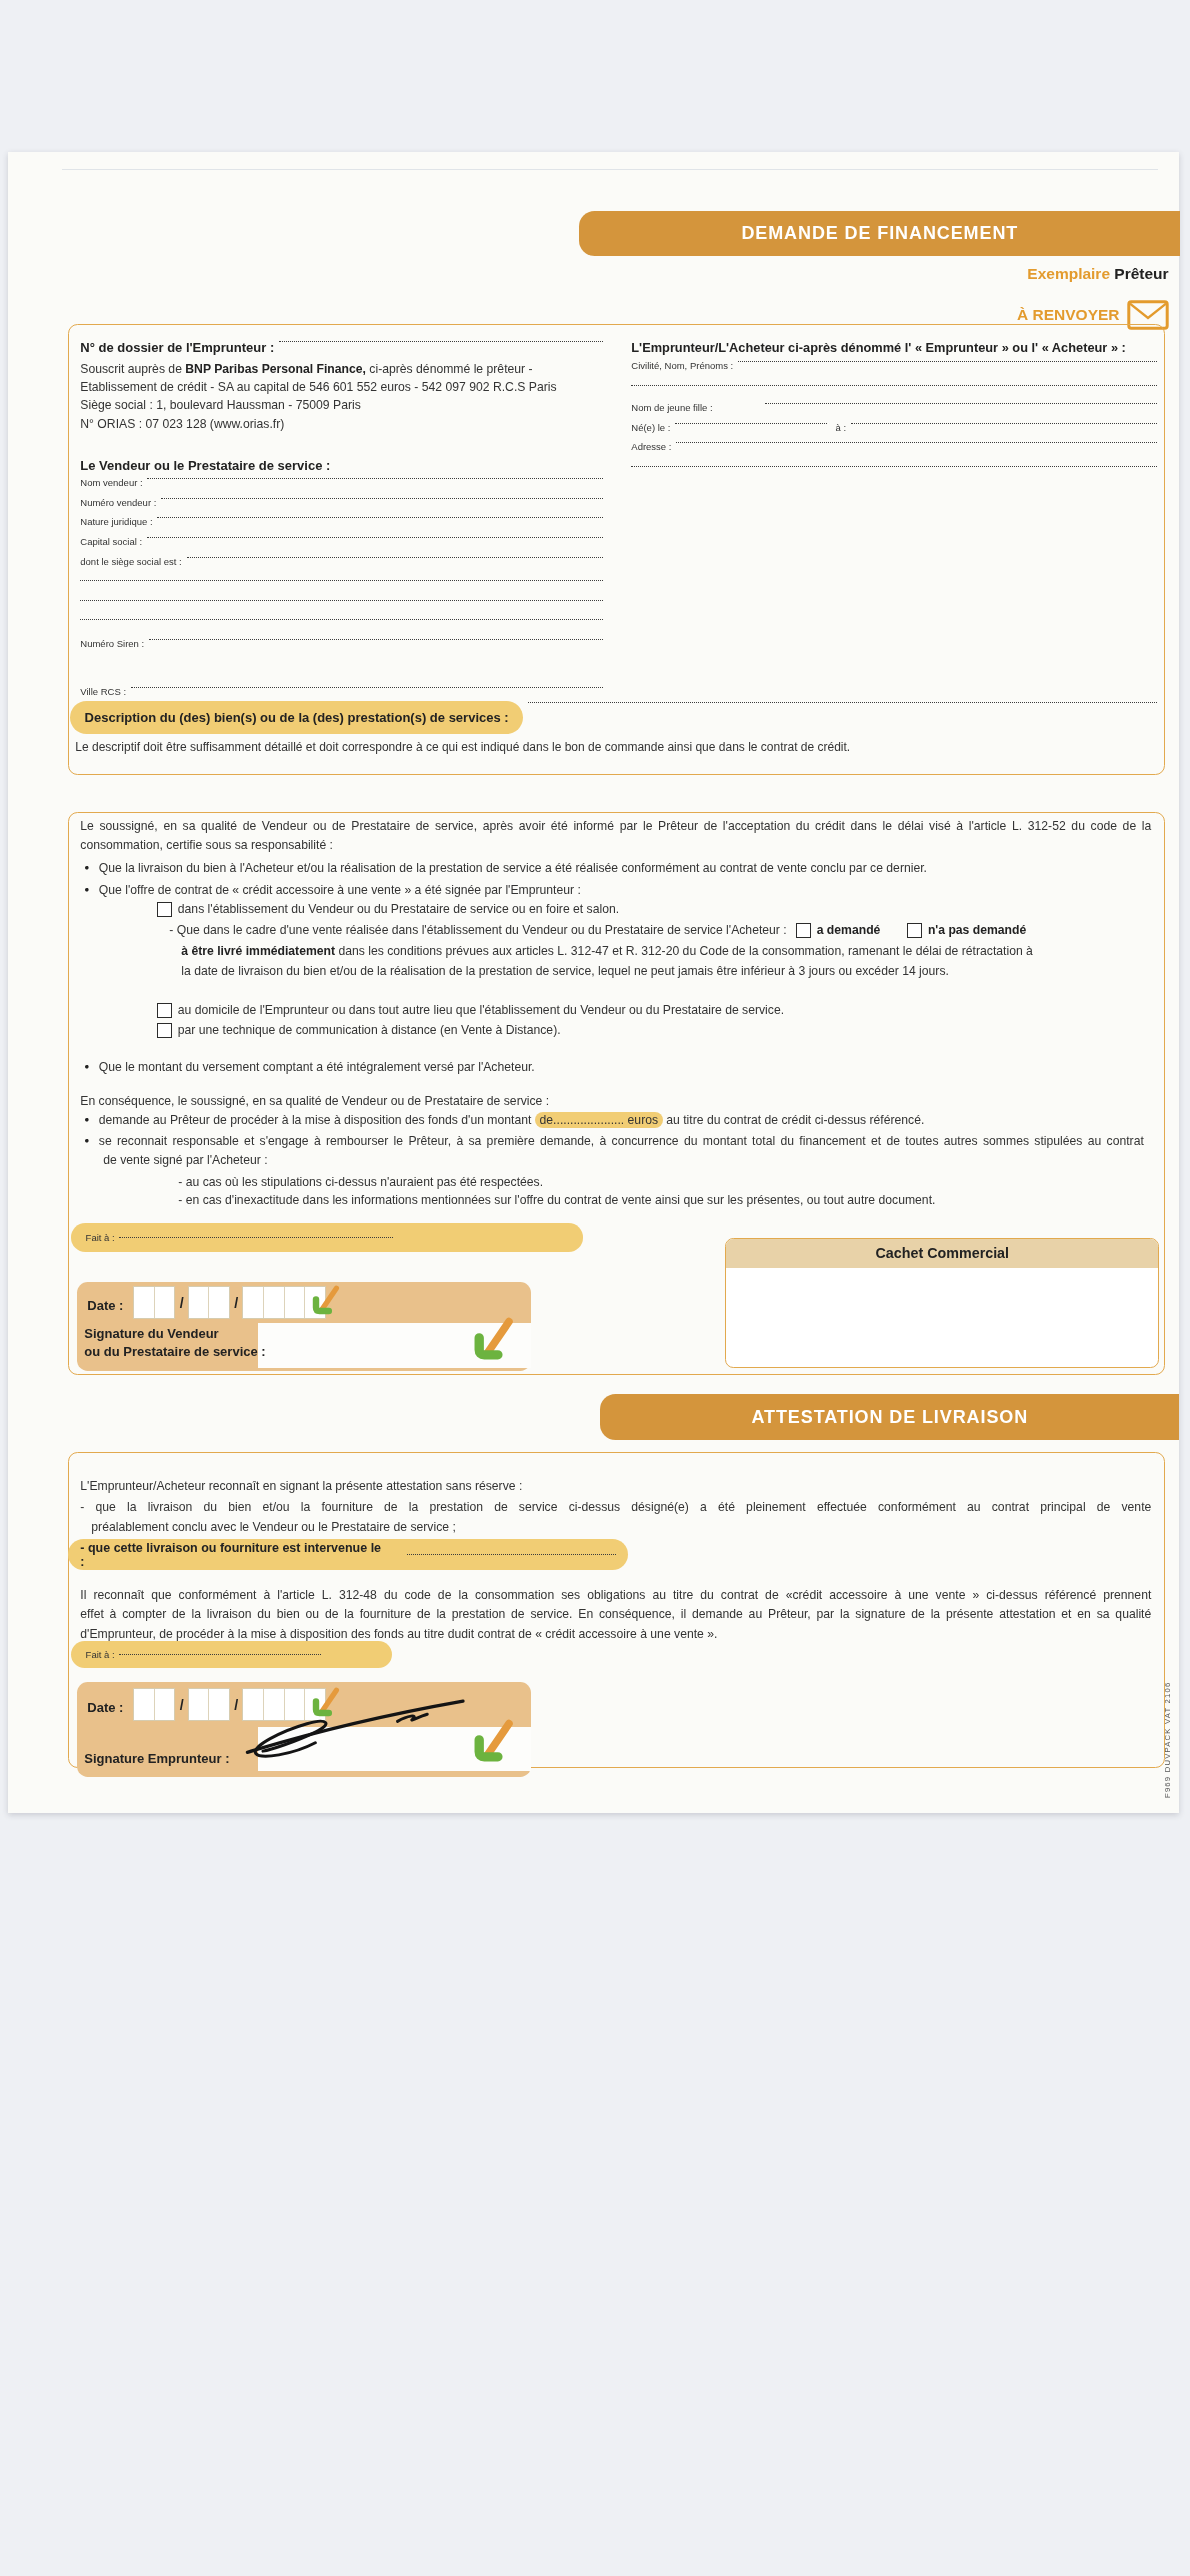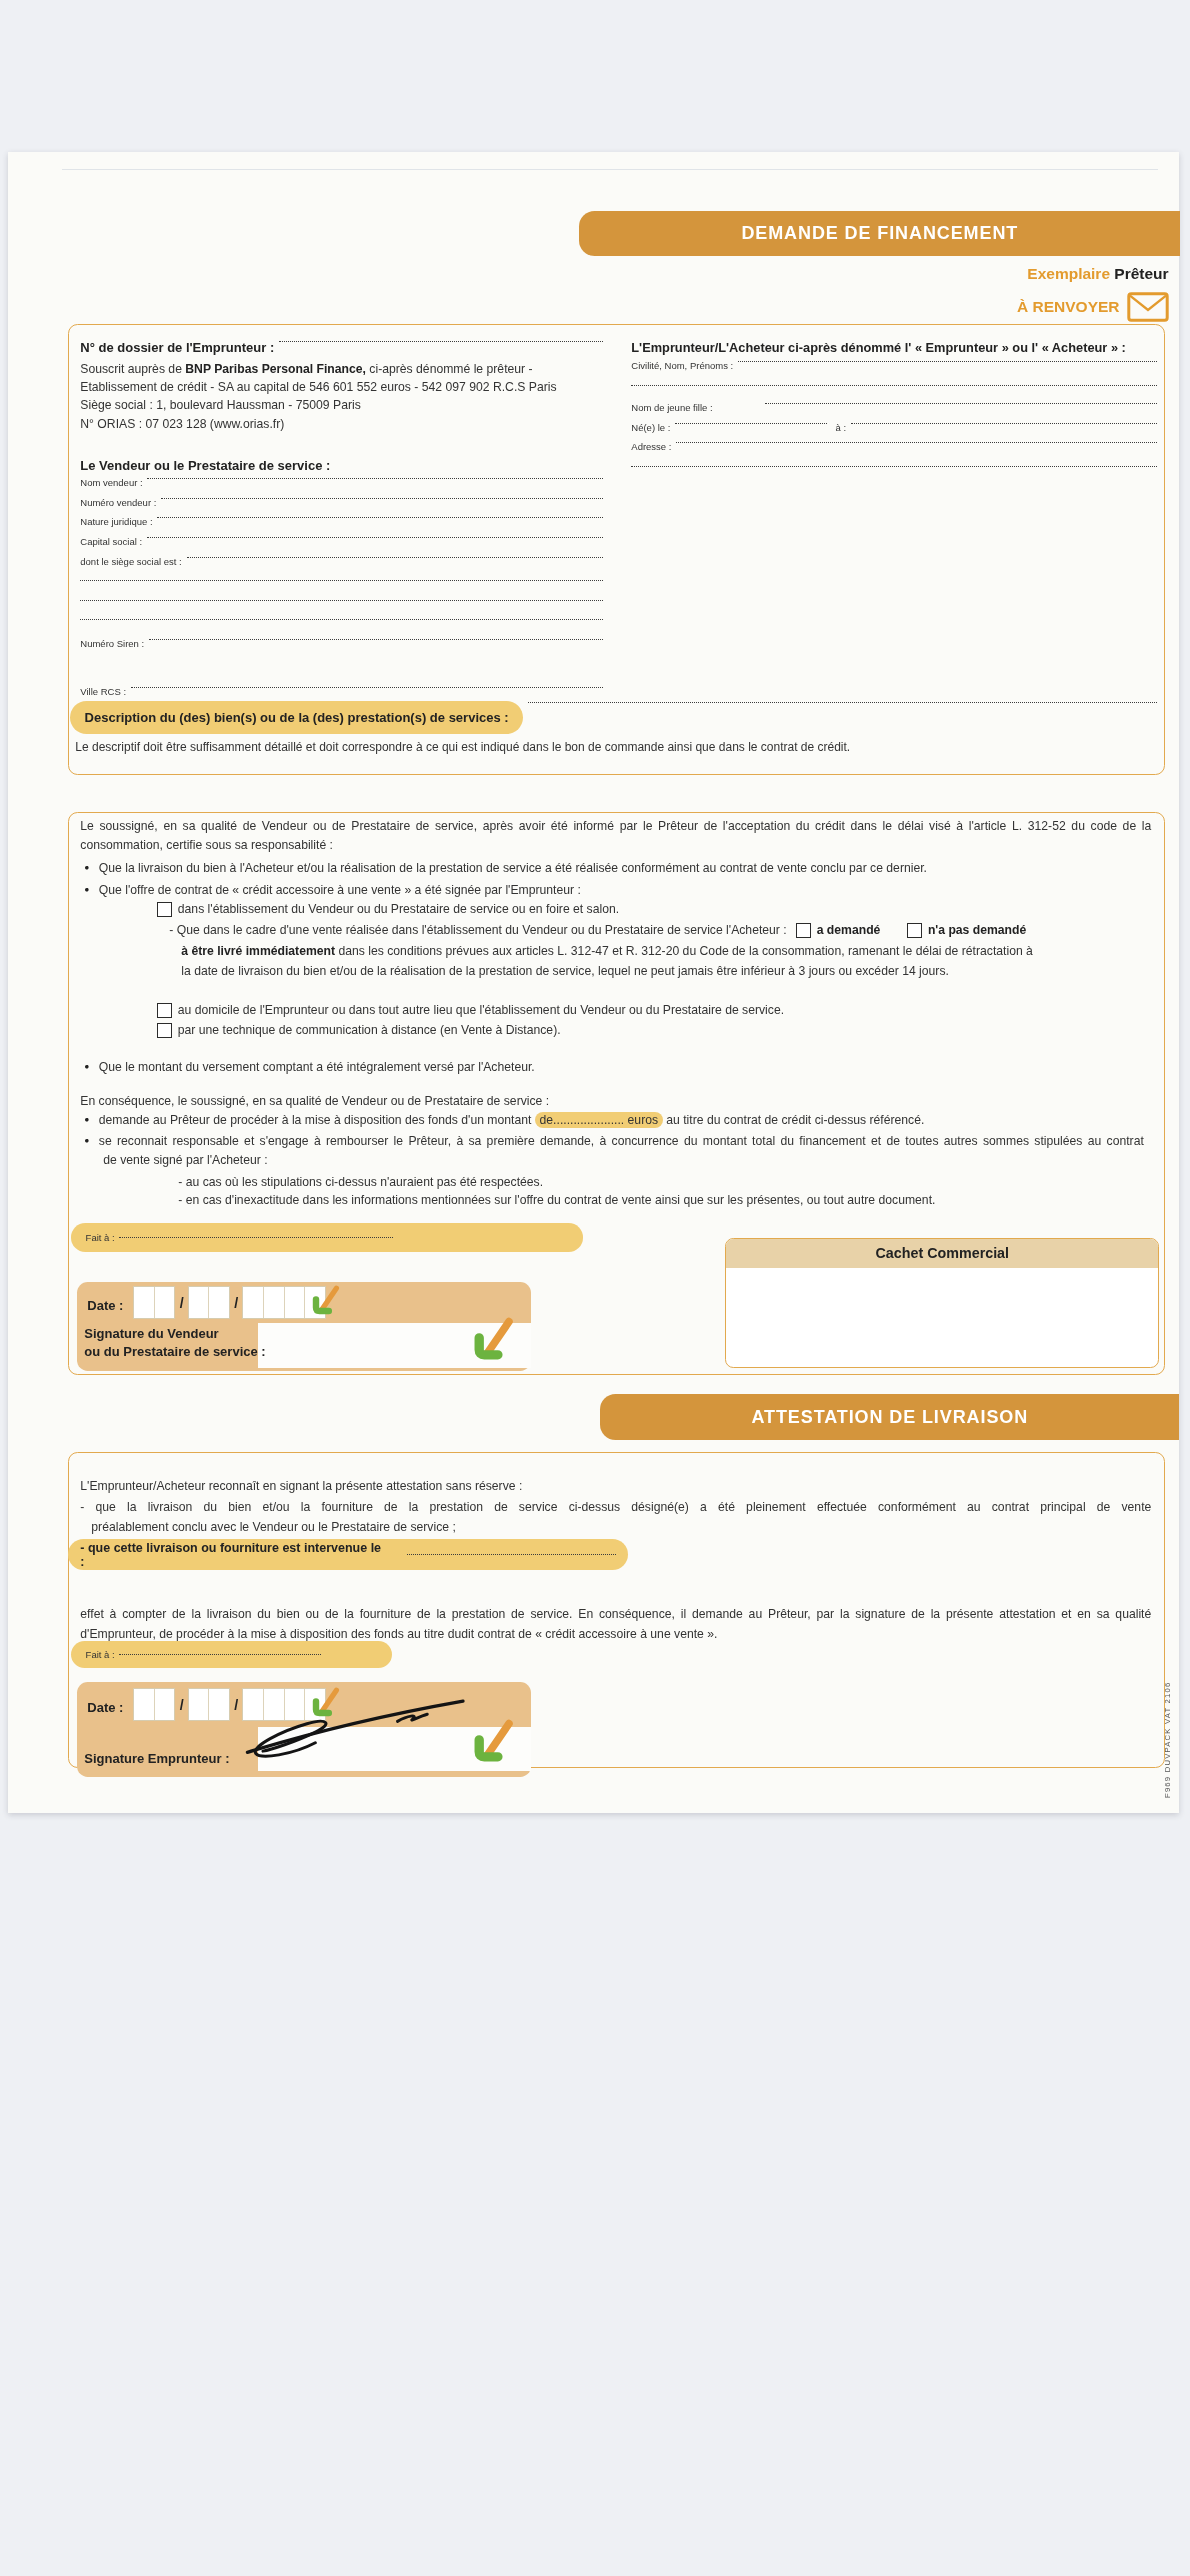--- a/index.html
+++ b/index.html
@@ -38,21 +38,21 @@
   .dc:last-child{border-right:none;}
   .dsl{font-weight:bold;font-size:14.3px;margin:0 4.2px;color:#222;}
   .chk{position:absolute;}
 
   .cachet{position:absolute;border:1.5px solid #e2a94e;border-radius:8.3px;background:#fff;overflow:hidden;}
   .cachet .chead{height:28.6px;background:#e8d2a8;display:flex;align-items:center;justify-content:center;
         font-weight:bold;font-size:14.3px;color:#222;}
 
   .copyblk{position:absolute;right:10.7px;top:113px;text-align:right;font-weight:bold;font-size:15.5px;}
   .copyblk .or{color:#e39b2e;}
-  .copyblk .l2{display:flex;justify-content:flex-end;align-items:center;gap:7.1px;margin-top:9px;}
+  .copyblk .l2{display:flex;justify-content:flex-end;align-items:center;gap:7.1px;margin-top:17px;}
 
   .vcode{position:absolute;left:1155px;top:1467px;height:179px;writing-mode:vertical-rl;
          transform:rotate(180deg);font-size:7.7px;color:#555;letter-spacing:1.2px;white-space:nowrap;}
   .note{position:absolute;font-size:12px;color:#333;white-space:nowrap;}
 </style>
 </head>
 <body>
 
 <div id="canvas">
 <div class="page">
@@ -258,20 +258,21 @@
 
   <div class="ln" style="left:72px;top:1327px;">L'Emprunteur/Acheteur reconnaît en signant la présente attestation sans réserve :</div>
   <div class="ln just" style="left:72px;top:1348px;width:1071px;">- que la livraison du bien et/ou la fourniture de la prestation de service ci-dessus désigné(e) a été pleinement effectuée conformément au contrat principal de vente</div>
   <div class="ln" style="left:83px;top:1368px;">préalablement conclu avec le Vendeur ou le Prestataire de service ;</div>
 
   <div class="pill" style="left:60px;top:1387px;width:536px;height:31px;border-radius:15.5px;padding:0 12px;gap:20px;">
     <span class="b" style="font-size:12.5px;">- que cette livraison ou fourniture est intervenue le :</span>
     <span class="pdots" style="width:214px;"></span>
   </div>
 
+  <div class="ln just" style="left:72px;top:1436px;width:1071px;">Il reconnaît que conformément à l'article L. 312-48 du code de la consommation ses obligations au titre du contrat de «crédit accessoire à une vente » ci-dessus référencé prennent</div>
   <div class="ln just" style="left:72px;top:1455px;width:1071px;">effet à compter de la livraison du bien ou de la fourniture de la prestation de service. En conséquence, il demande au Prêteur, par la signature de la présente attestation et en sa qualité</div>
   <div class="ln" style="left:72px;top:1475px;">d'Emprunteur, de procéder à la mise à disposition des fonds au titre dudit contrat de « crédit accessoire à une vente ».</div>
 
   <div class="pill" style="left:63px;top:1489px;width:292px;height:27px;border-radius:13.7px;">
     <span>Fait à :</span>
     <span class="pdots" style="width:202px;"></span>
   </div>
 
   <div class="tanbox" style="left:69px;top:1530px;width:454px;height:95px;"></div>
   <div class="ln b" style="left:79px;top:1548px;font-size:13px;">Date :</div>

